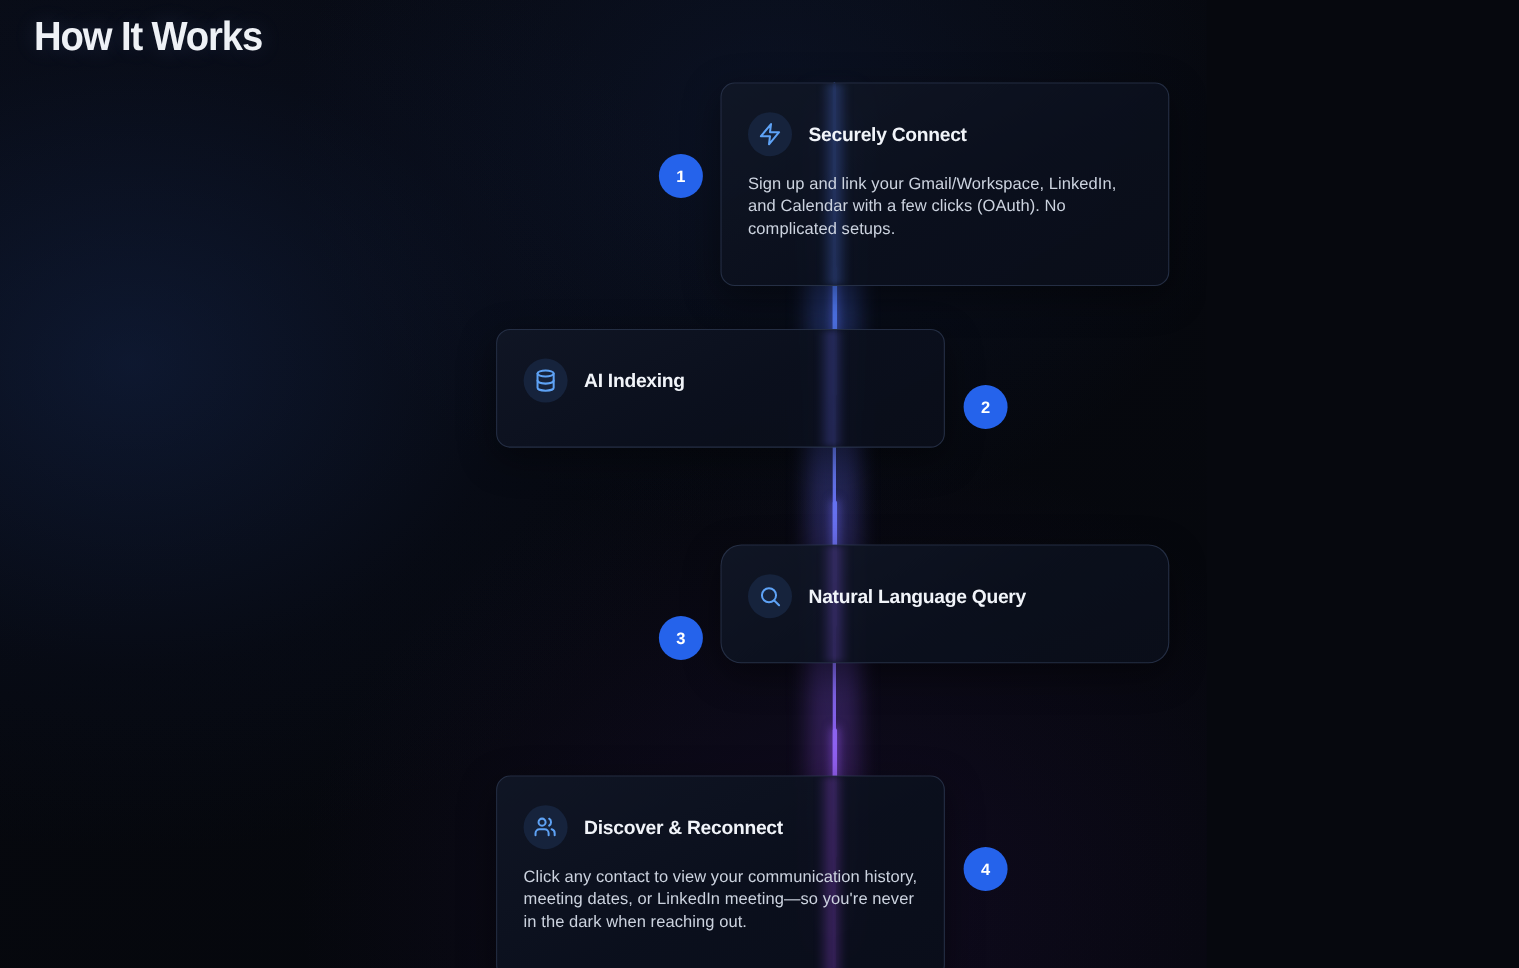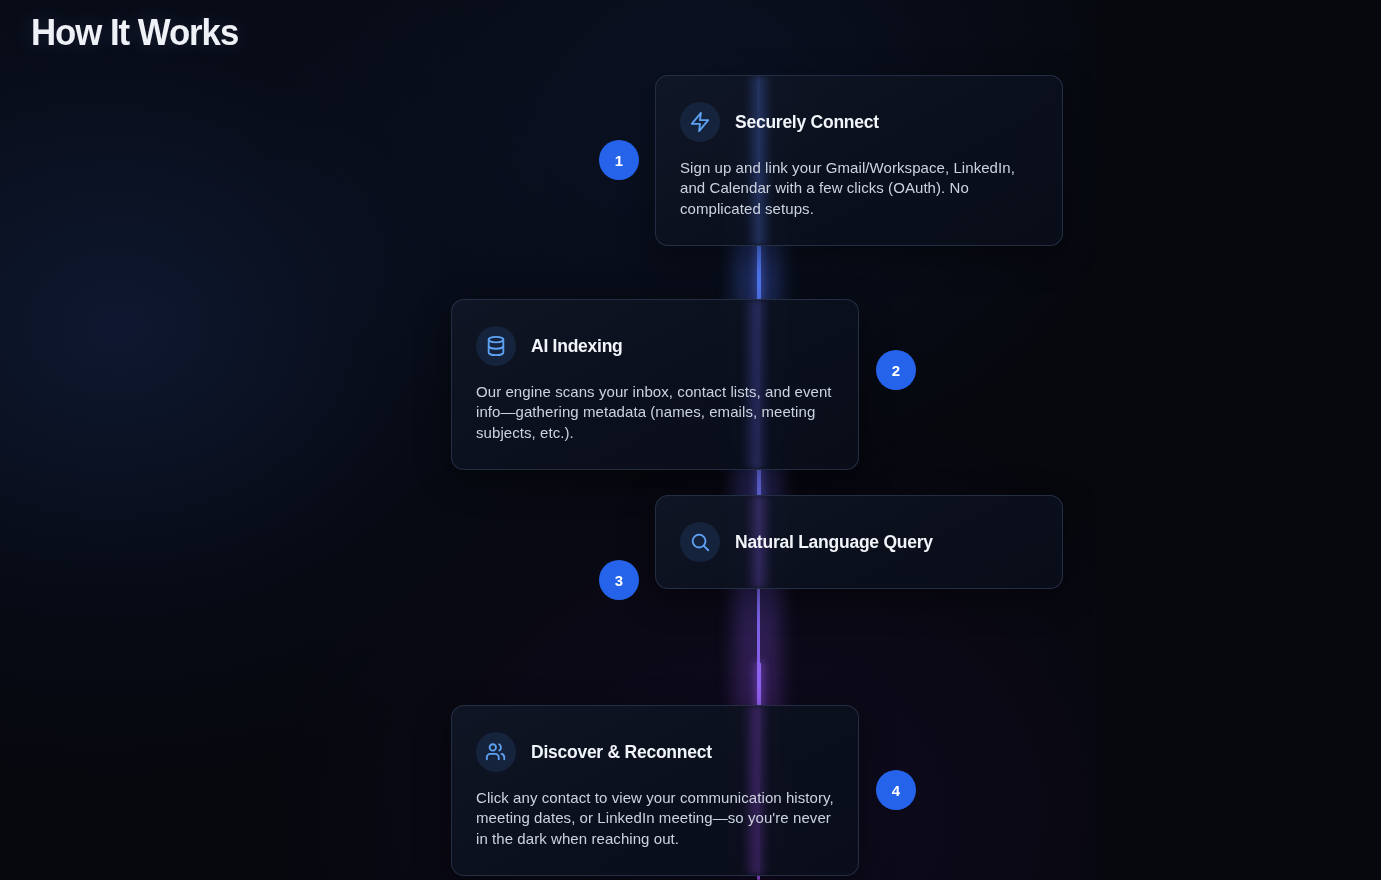--- a/index.html
+++ b/index.html
@@ -88,21 +88,21 @@
   
   .step { position:absolute; }
 
   .card {
     position:absolute;
     width:408px;
     border-radius:13px;
     background:linear-gradient(152deg, rgba(17,23,38,0.93) 0%, rgba(11,16,29,0.95) 55%, rgba(10,14,26,0.96) 100%);
     border:1px solid rgba(42,54,78,0.80);
     box-shadow:0 10px 34px rgba(0,0,0,0.42);
-    padding:26px 24px 26px 24px;
+    padding:26px 24px 40px 24px;
     overflow:hidden;
   }
   
   .card::after {
     content:"";
     position:absolute;
     top:0; bottom:0;
     width:26px;
     pointer-events:none;
     background:linear-gradient(to right,
@@ -168,21 +168,21 @@
     z-index:5;
   }
 
   
   #step-1 .card  { left:655px; top:75px;  }
   #step-1 .badge { left:599px; top:140px; }
 
   #step-2 .card  { left:451px; top:285px;margin-top:14px; }
   #step-2 .badge { left:876px; top:350px; }
 
-  #step-3 .card  { left:655px; top:495px; }
+  #step-3 .card  { left:655px; top:495px;border-radius:19px; }
   #step-3 .badge { left:599px; top:560px; }
 
   #step-4 .card  { left:451px; top:705px; }
   #step-4 .badge { left:876px; top:770px; }
 </style>
 </head>
 <body>
 
 <div id="page">
 
@@ -221,21 +221,20 @@
       <div class="card-head">
         <span class="icon-circle">
           <svg width="22" height="22" viewBox="0 0 24 24" fill="none" stroke="#5ea2f5" stroke-width="2" stroke-linecap="round" stroke-linejoin="round">
             <ellipse cx="12" cy="5" rx="8" ry="3"></ellipse>
             <path d="M4 5v14c0 1.66 3.58 3 8 3s8-1.34 8-3V5"></path>
             <path d="M4 12c0 1.66 3.58 3 8 3s8-1.34 8-3"></path>
           </svg>
         </span>
         <span class="card-title">AI Indexing</span>
       </div>
-      <p class="card-body">Our engine scans your inbox, contact lists, and event info—gathering metadata (names, emails, meeting subjects, etc.).</p>
     </div>
   </div>
 
   <div class="step" id="step-3">
     <div class="badge">
       <span>3</span>
     </div>
     <div class="card c3">
       <div class="card-head">
         <span class="icon-circle">

